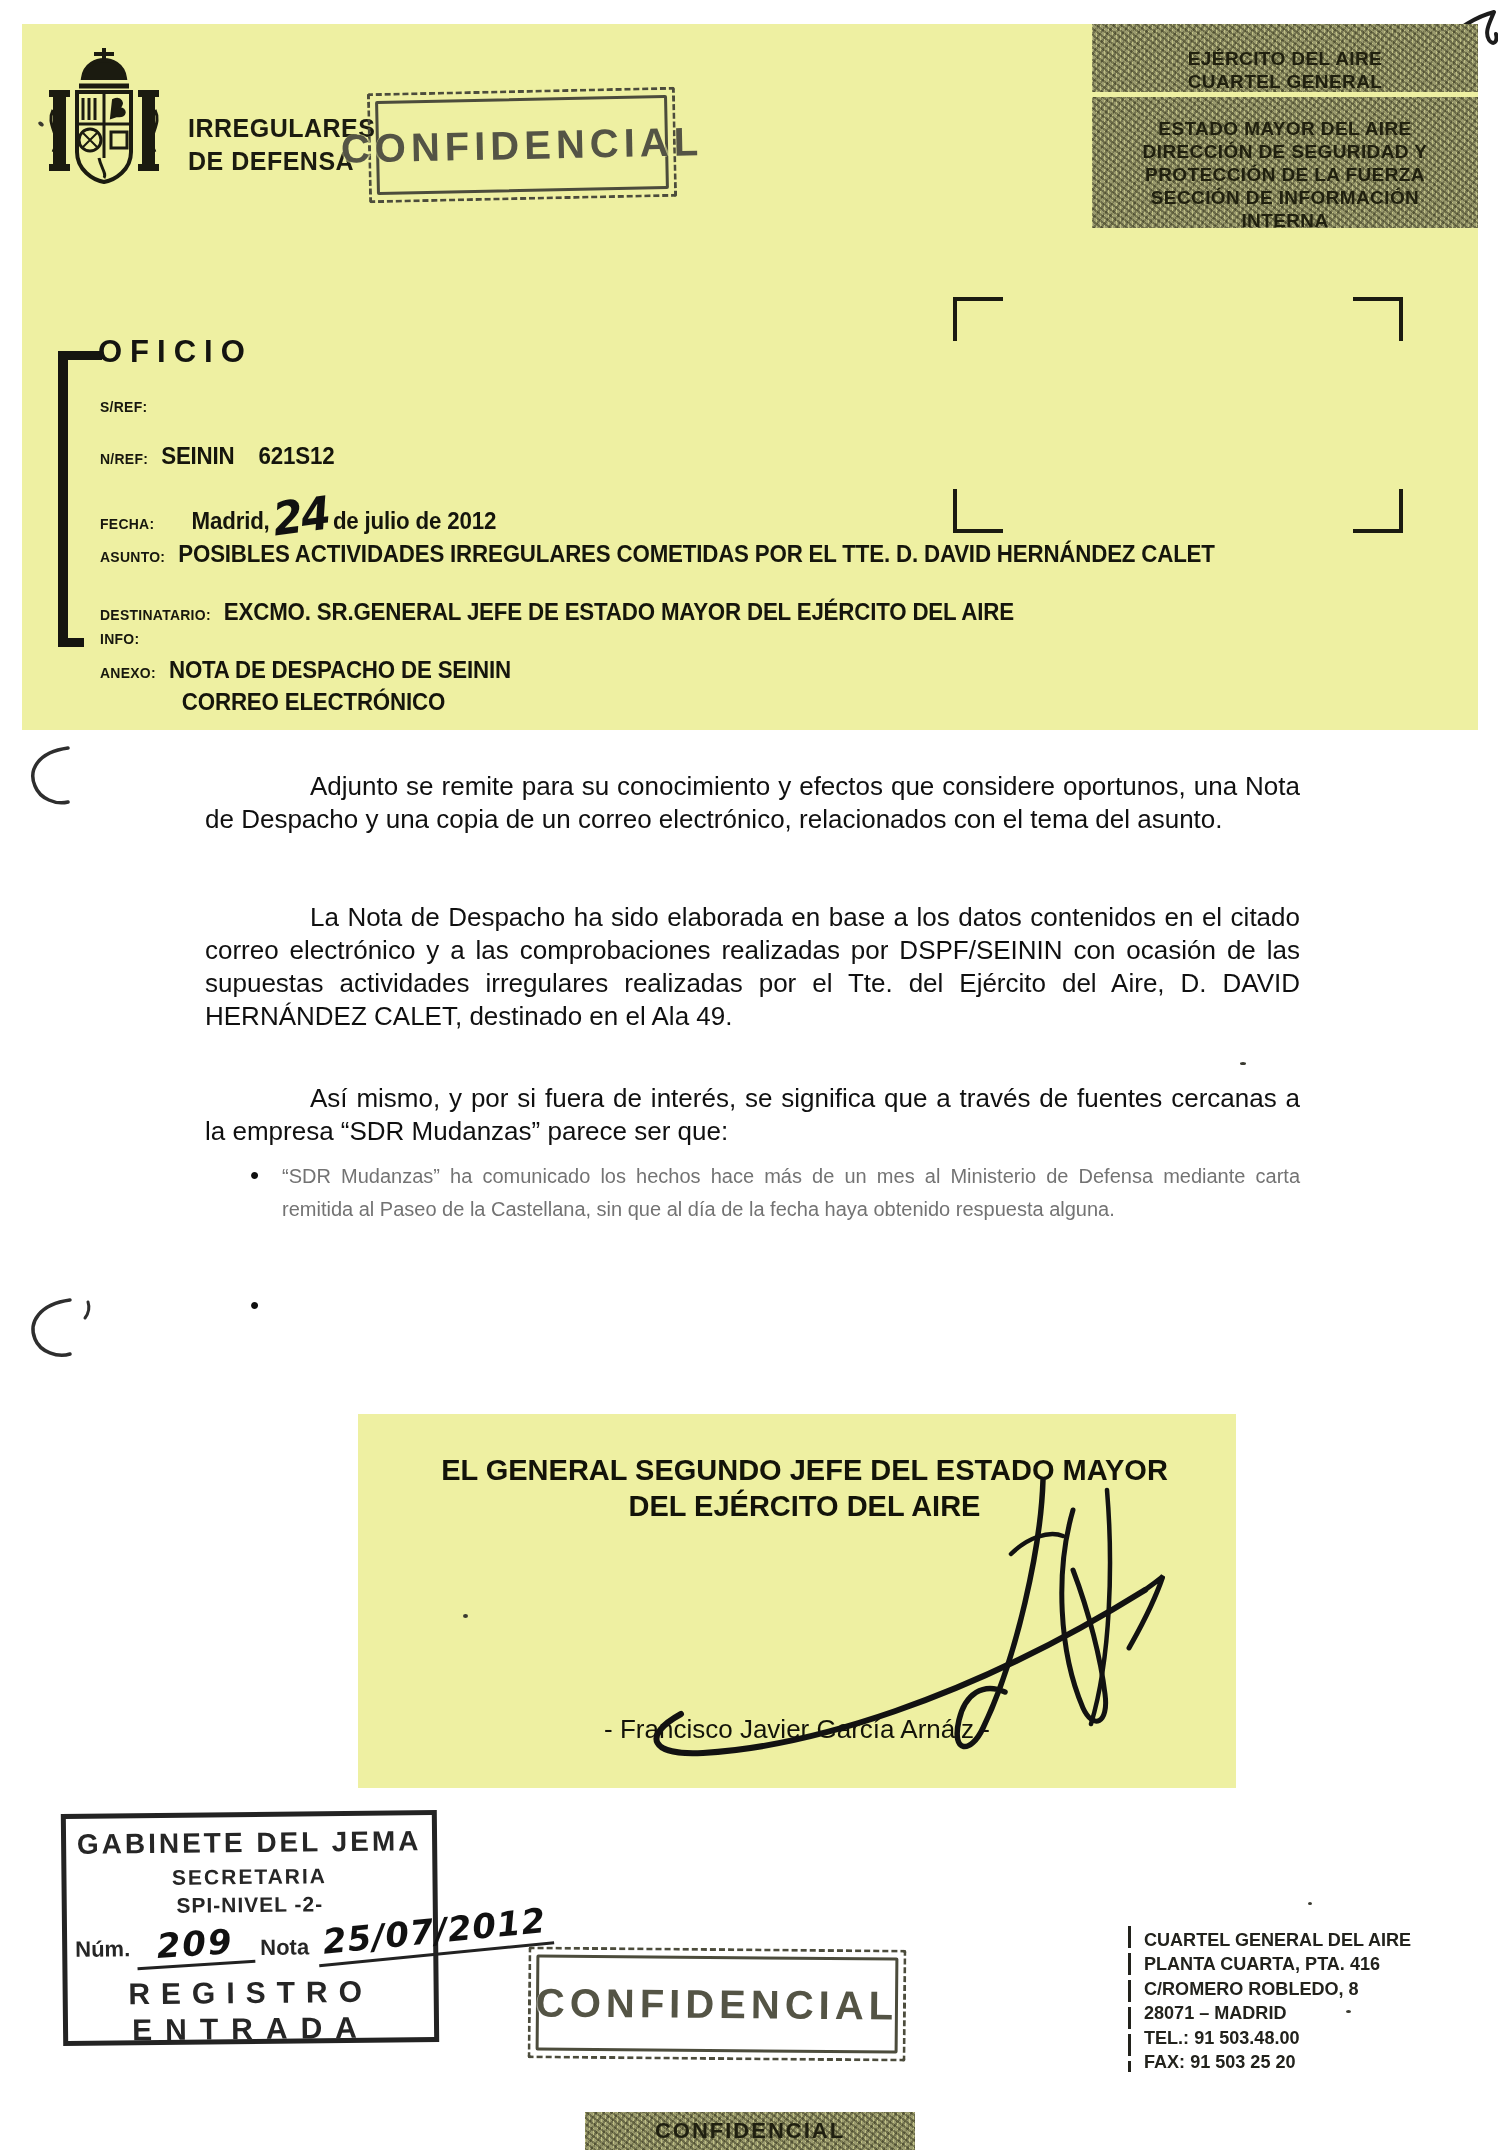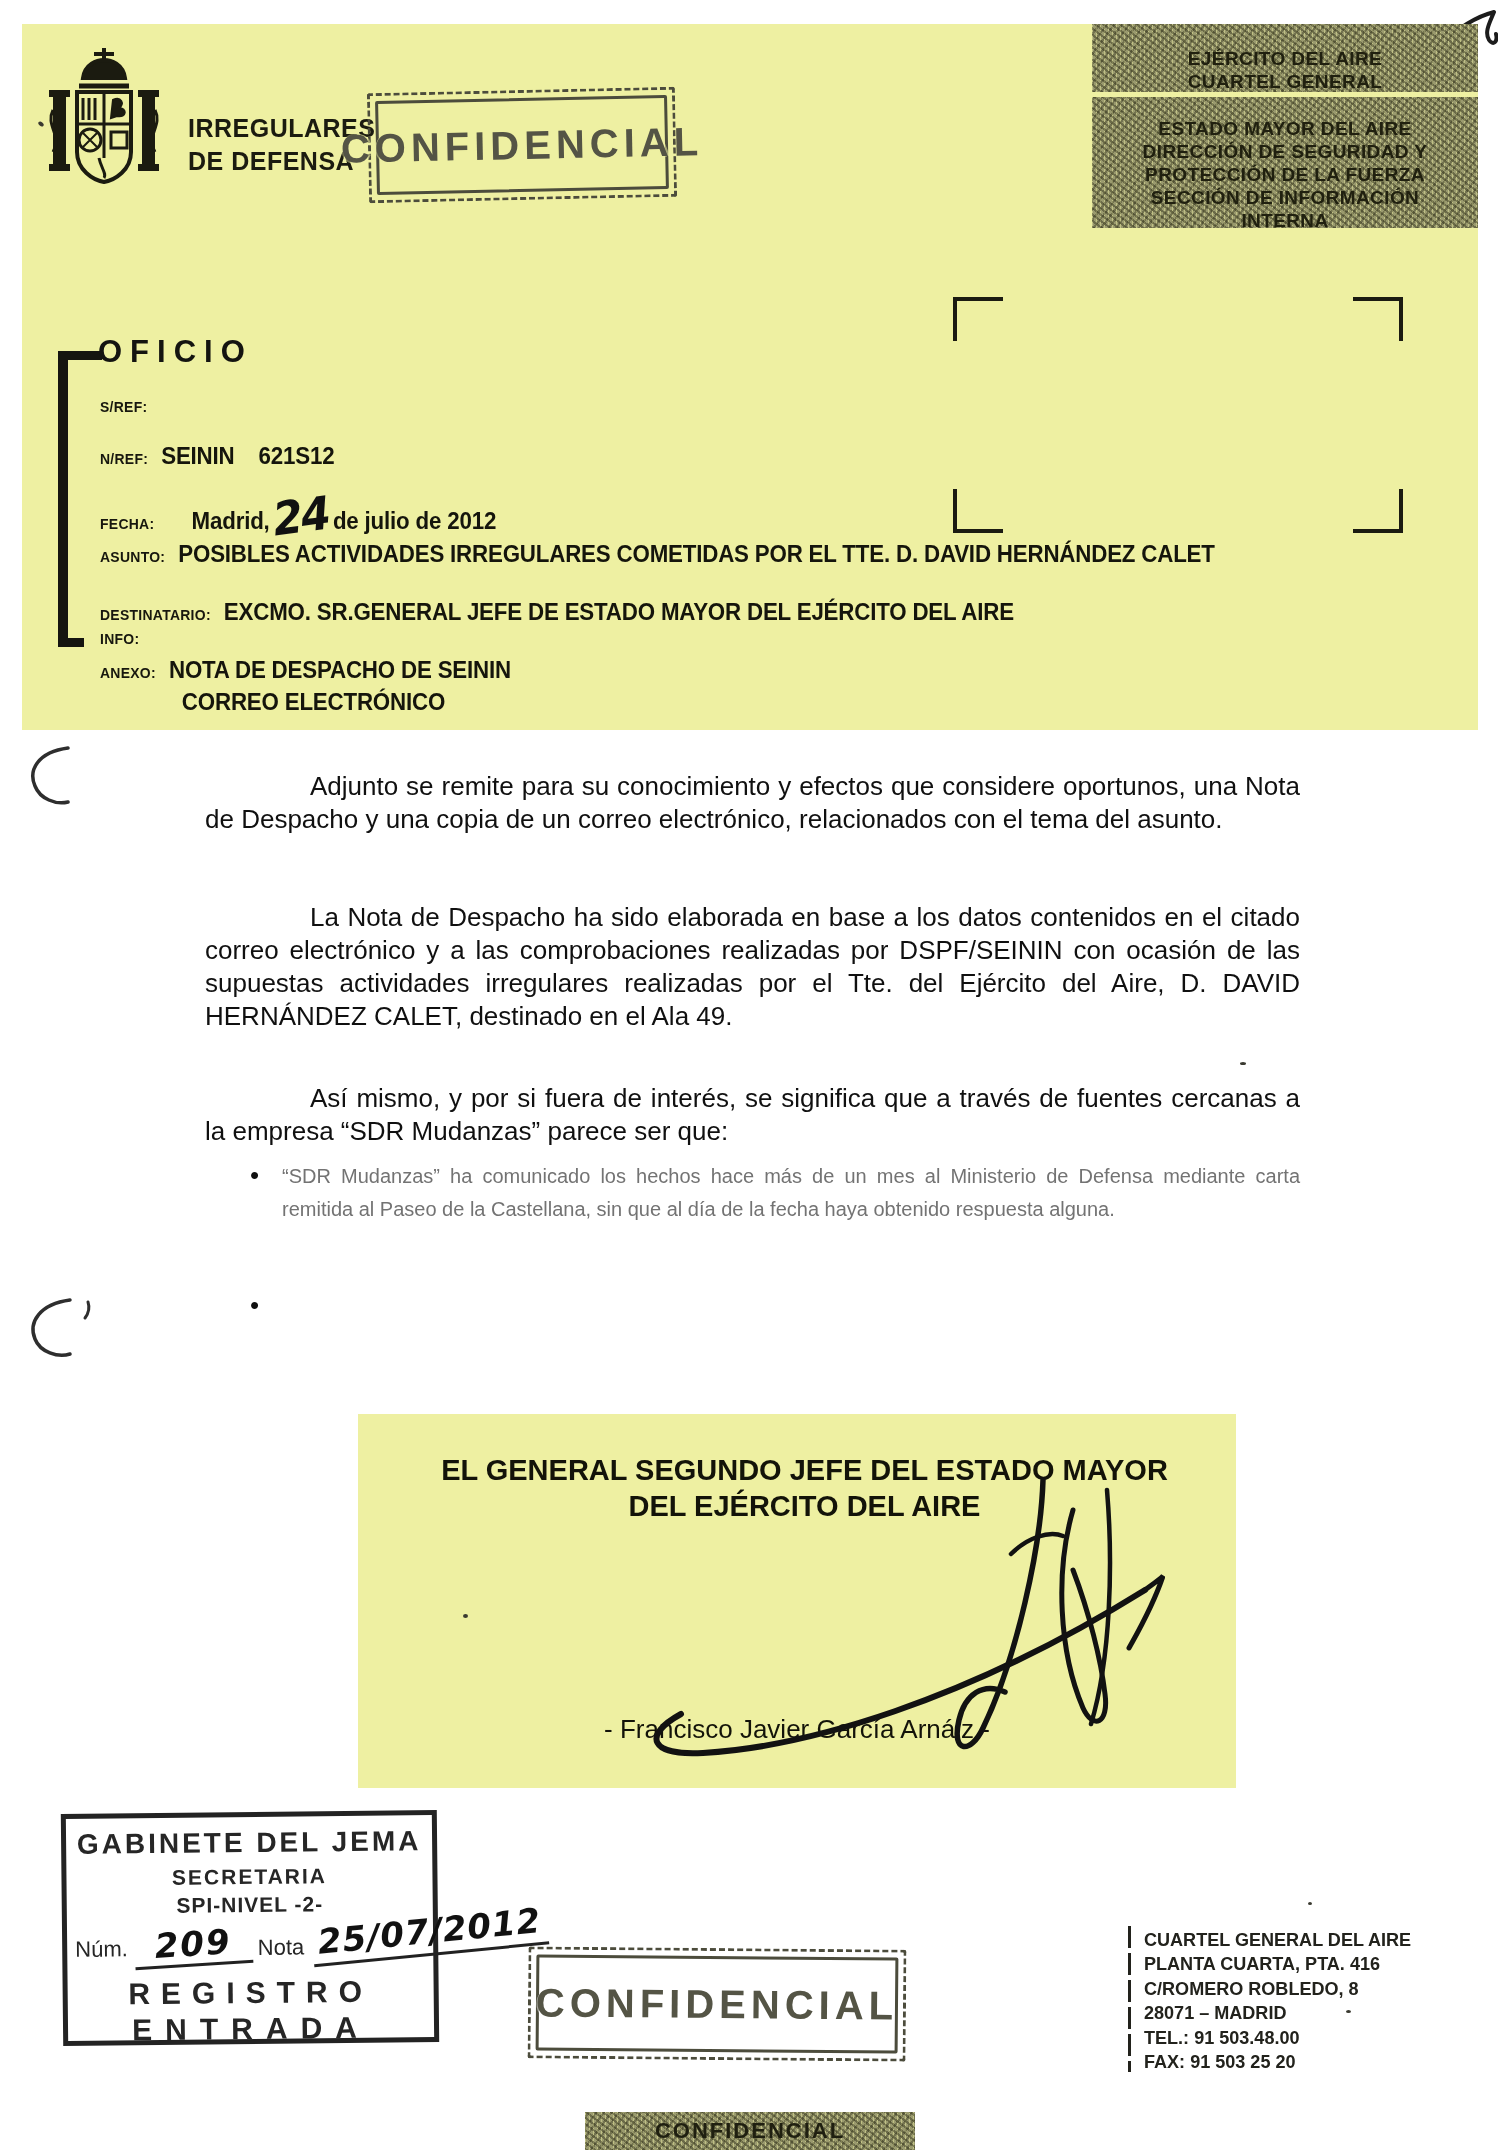--- a/index.html
+++ b/index.html
@@ -62,21 +62,21 @@
   
   .sig-title{font-size:29px;line-height:36px;font-weight:700;text-align:center;color:#131309;padding-left:15px;}
   .sig-name{font-size:26px;text-align:center;color:#131309;}
 
   
   .registry{border:5px solid #232323;transform:rotate(-.6deg);color:#262626;overflow:visible;}
   .reg1{font-size:28px;font-weight:700;letter-spacing:3px;text-align:center;margin-top:10px;}
   .reg2{font-size:21px;font-weight:700;letter-spacing:2px;text-align:center;margin-top:6px;}
   .reg3{font-size:21px;font-weight:700;letter-spacing:1px;text-align:center;margin-top:4px;}
   .regnum{display:flex;align-items:baseline;margin:6px 0 0 8px;white-space:nowrap;}
-  .reglabel{font-size:22px;font-weight:400;}
+  .reglabel{font-size:22px;font-weight:700;}
   .hnum{font-size:34px;letter-spacing:2px;border-bottom:3px solid #222;min-width:118px;
         text-align:center;transform:rotate(-3deg);margin:0 6px;}
   .hdate{font-size:34px;letter-spacing:1px;border-bottom:3px solid #222;padding:0 6px 2px;
         transform:rotate(-5deg);transform-origin:left bottom;margin-left:10px;}
   .reg5{font-size:30px;font-weight:700;letter-spacing:11px;text-align:center;margin-top:8px;}
   .reg6{font-size:30px;font-weight:700;letter-spacing:13px;text-align:center;margin-top:2px;}
 
   
   .addr{font-size:19px;line-height:24.4px;font-weight:700;color:#22221c;
         transform:scaleX(.95);transform-origin:left;}

